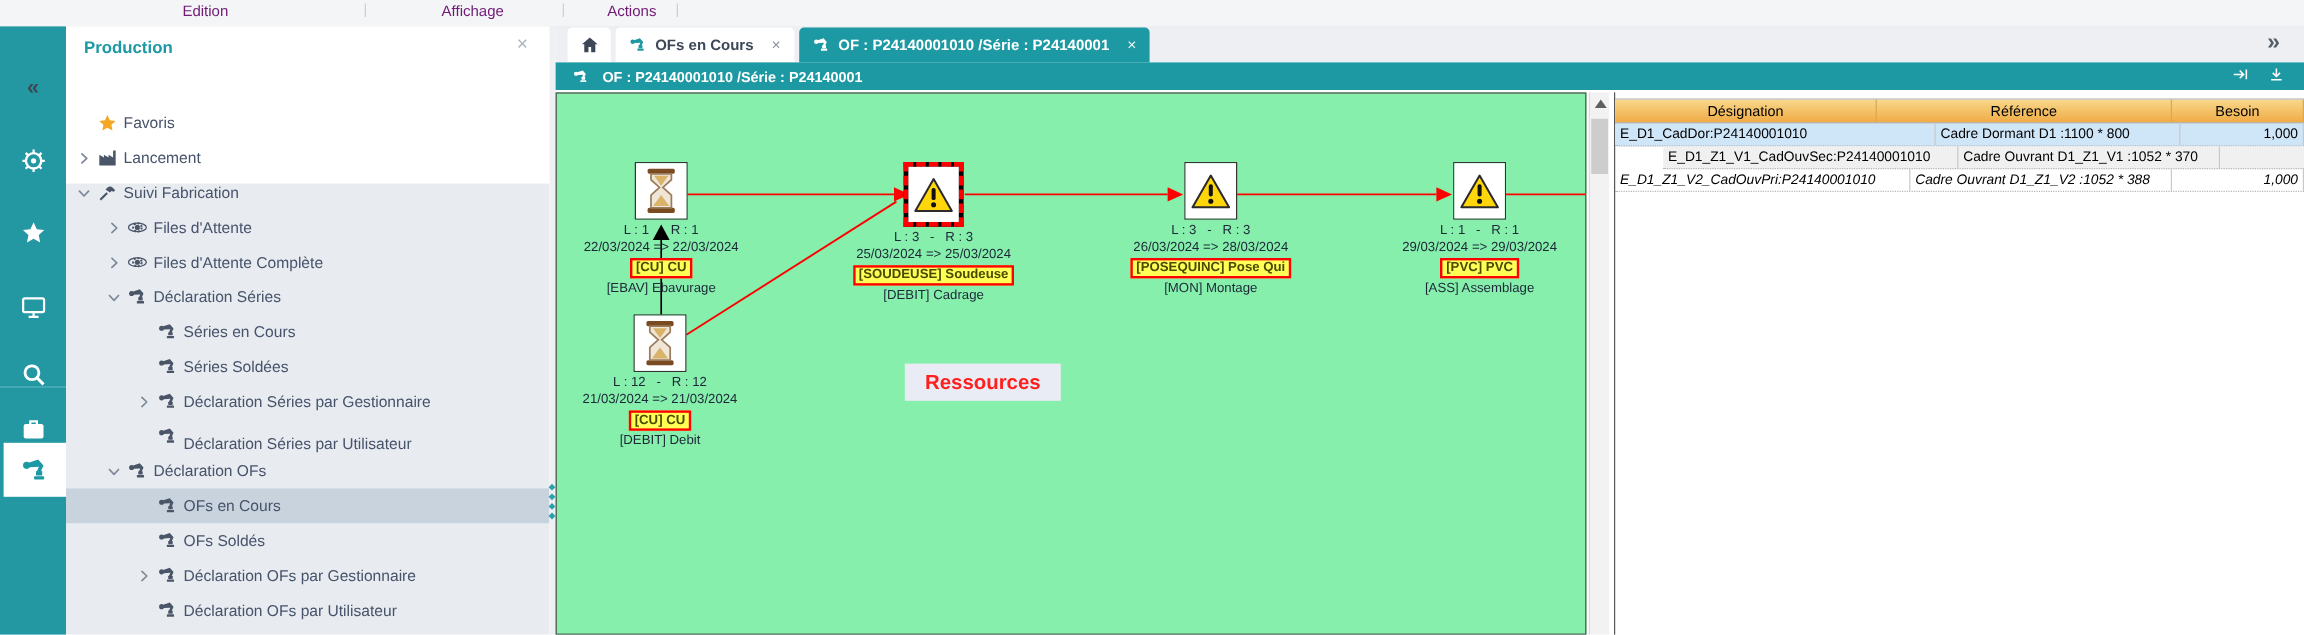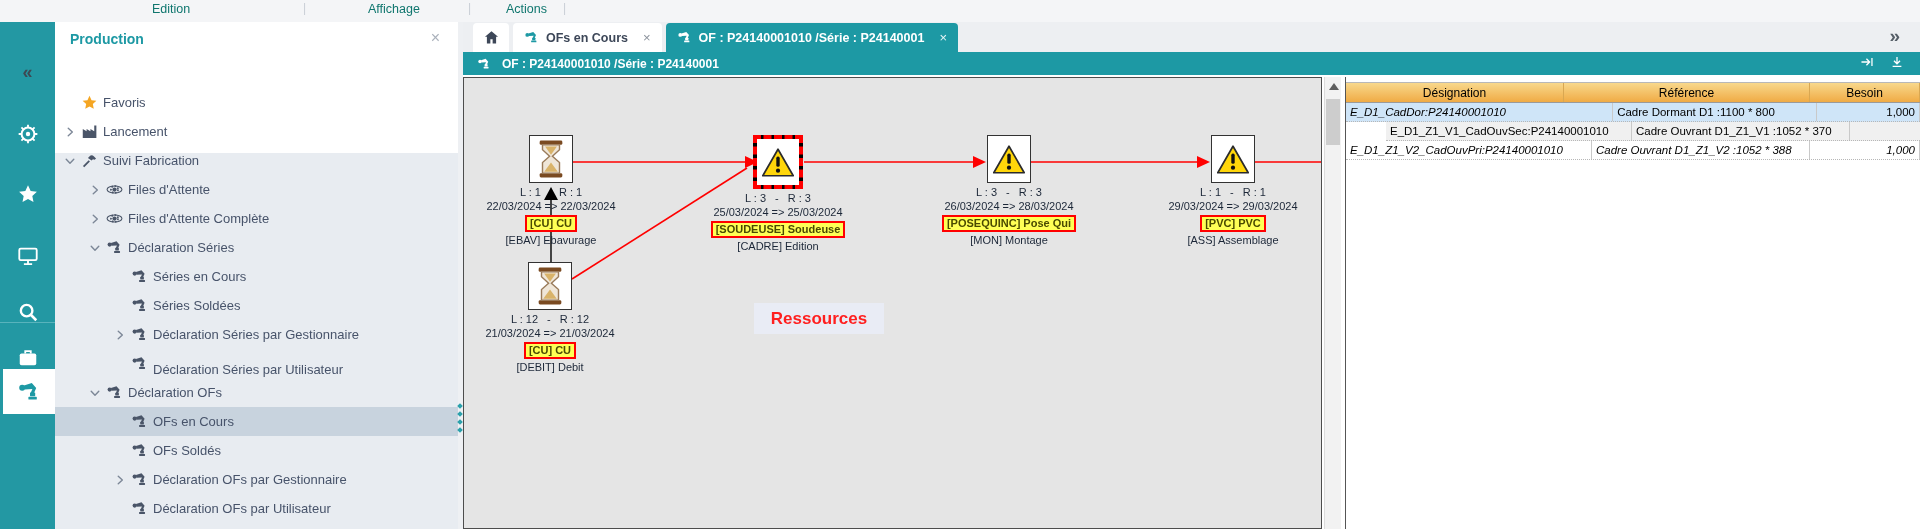--- a/index.html
+++ b/index.html
@@ -4,21 +4,21 @@
 <style>
   html,body{margin:0;padding:0;}
   body{width:1920px;height:529px;position:relative;overflow:hidden;background:#fff;
        font-family:"Liberation Sans","DejaVu Sans",sans-serif;-webkit-font-smoothing:antialiased;}
   .abs{position:absolute;}
   .icon{display:inline-flex;align-items:center;justify-content:center;}
   .icon svg{width:100%;height:100%;}
 
   
   #menubar{left:0;top:0;width:1920px;height:22px;background:#f4f5f7;border-bottom:1px solid #e7e9ec;}
-  .menu-item{position:absolute;top:2px;font-size:12.5px;color:#0f766e;cursor:default;}
+  .menu-item{position:absolute;top:2px;font-size:12.5px;color:#701a75;cursor:default;}
   .menu-sep{position:absolute;top:1px;font-size:12px;color:#c9ced6;}
 
   
   #rail{left:0;top:22px;width:55px;height:507px;background:#2398a3;}
   .rail-btn{position:absolute;left:0;width:55px;height:40px;display:flex;align-items:center;justify-content:center;color:#fff;}
   .rail-btn.dark{color:#3d4852;}
   .rail-btn .icon{width:22px;height:22px;}
   #rail-divider{position:absolute;left:0;top:300px;width:55px;height:1px;background:#59b3bc;}
   #rail-active{position:absolute;left:3px;top:347px;width:52px;height:45px;background:#fff;display:flex;align-items:center;justify-content:center;color:#1d99a4;}
   #rail-active .icon{width:24px;height:24px;}
@@ -53,21 +53,21 @@
 
   
   #titlebar{left:463px;top:52px;width:1457px;height:23px;background:#1d99a4;color:#fff;display:flex;align-items:center;}
   #titlebar .icon{width:14px;height:14px;margin-left:14px;color:#fff;}
   #titlebar-label{margin-left:11px;font-size:12px;font-weight:bold;}
   .tb-btn{position:absolute;top:3px;width:18px;height:18px;color:#fff;cursor:pointer;}
   #tb-arrowbar{right:46px;}
   #tb-download{right:16px;}
 
   
-  #canvas{left:463px;top:77px;width:859px;height:452px;background:#e5e5e5;border:1px solid #4d4d4d;box-sizing:border-box;overflow:hidden;}
+  #canvas{left:463px;top:77px;width:859px;height:452px;background:#86efac;border:1px solid #4d4d4d;box-sizing:border-box;overflow:hidden;}
   #wires{position:absolute;left:0;top:0;}
   .node{position:absolute;transform:translateX(-50%);width:190px;text-align:center;font-size:11px;color:#1c2738;cursor:pointer;}
   .nbox{width:44px;height:48px;margin:0 auto;border:1px solid #333;background:#fff;display:flex;align-items:center;justify-content:center;box-sizing:border-box;}
   .nbox .icon{width:100%;height:100%;background:#fff;display:flex;align-items:center;justify-content:center;}
   .nbox .icon svg{width:34px;height:40px;}
   .nbox.warn .icon svg{width:36px;height:31px;}
   .nbox.sel{border:4px dashed #f00;background:#000;width:50px;height:54px;}
   .nl1{margin-top:3px;display:flex;justify-content:center;gap:9px;line-height:13px;}
   .ndates{margin-top:1px;line-height:13px;}
   .nres{display:inline-block;margin-top:2px;background:#ffff55;border:2px solid #f00;padding:0 3px;line-height:13px;color:#4a4a00;font-weight:bold;}
@@ -480,21 +480,21 @@
             </svg>
           </span>
         </div>
         <div class="nl1">
           <span>L : 3</span>
           <span>-</span>
           <span>R : 3</span>
         </div>
         <div class="ndates">25/03/2024 =&gt; 25/03/2024</div>
         <div><span class="nres">[SOUDEUSE] Soudeuse</span></div>
-        <div class="nop">[CADRE] Edition</div>
+        <div class="nop">[DEBIT] Cadrage</div>
       </div>
       <div class="node" style="left: 545px; top: 57px;">
         <div class="nbox warn">
           <span class="icon">
             <svg viewBox="0 0 24 22">
               <path d="M12 1.6L22.8 20.4H1.2z" fill="#ffd60a" stroke="#2b2b2b" stroke-width="1.2" stroke-linejoin="round"></path>
               <rect x="10.8" y="6.8" width="2.4" height="7.2" rx="1.1" fill="#111"></rect>
               <circle cx="12" cy="16.8" r="1.5" fill="#111"></circle>
             </svg>
           </span>
@@ -558,21 +558,21 @@
 </div>
 
 <div id="table" class="abs">
   <div id="thead">
       <div class="th" style="width: 218px;">Désignation</div>
       <div class="th" style="width: 246px;">Référence</div>
       <div class="th" style="width: 110px;">Besoin</div>
     </div>
   <div id="tbody">
       <div class="trowt sel" style="top: 26px;">
-        <div class="td" style="width: 286px; font-style: italic;">E_D1_CadDor:P24140001010</div>
+        <div class="td" style="width: 286px;">E_D1_CadDor:P24140001010</div>
         <div class="td" style="width: 218px;">Cadre Dormant D1 :1100 * 800</div>
         <div class="td num" style="width: 110px;">1,000</div>
       </div>
       <div class="trowt alt" style="top: 45px; margin-left: 40px;">
         <div class="td" style="width: 246px;">E_D1_Z1_V1_CadOuvSec:P24140001010</div>
         <div class="td" style="width: 218px;">Cadre Ouvrant D1_Z1_V1 :1052 * 370</div>
         <div class="td num" style="width: 110px;">1,000</div>
       </div>
       <div class="trowt" style="top: 64px; font-style: italic;">
         <div class="td" style="width: 246px;">E_D1_Z1_V2_CadOuvPri:P24140001010</div>

